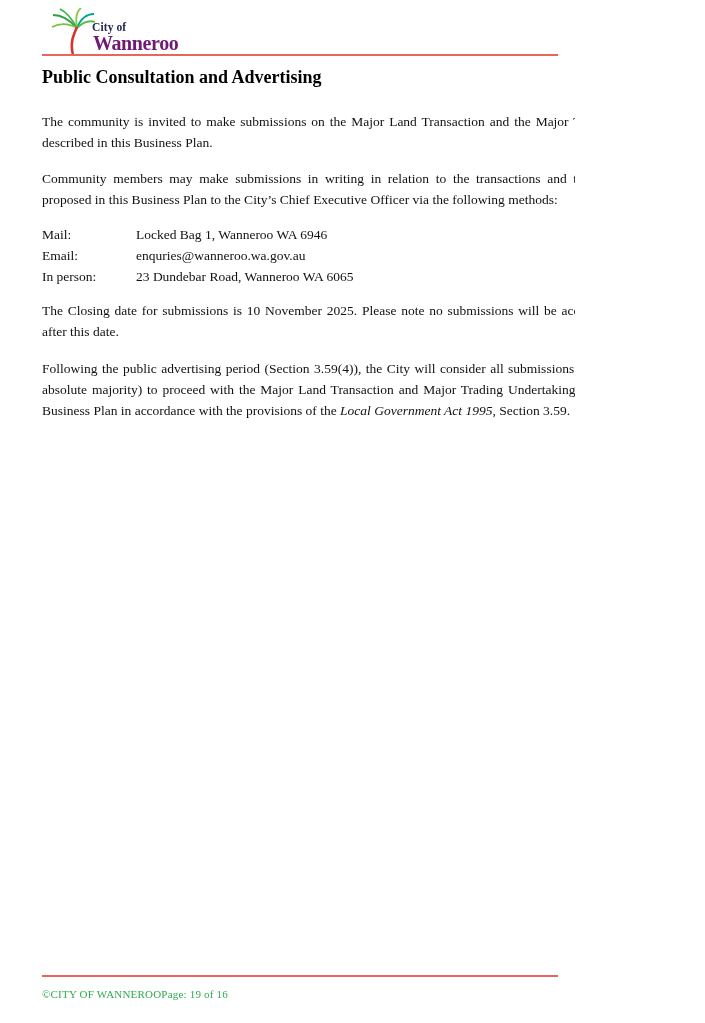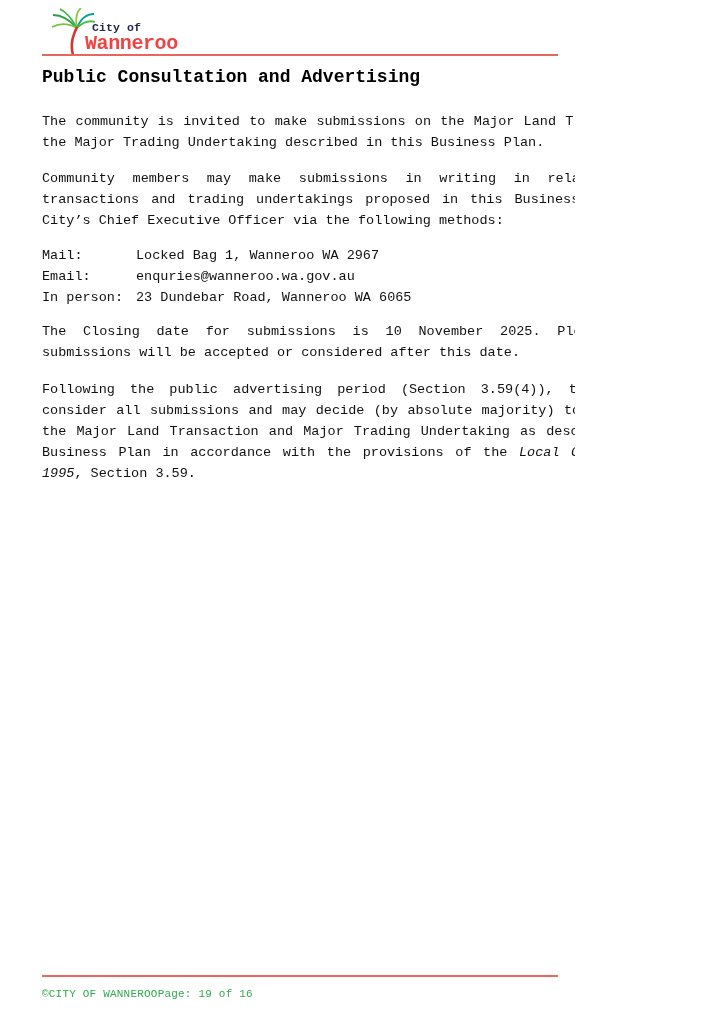--- a/index.html
+++ b/index.html
@@ -1,29 +1,29 @@
 <!DOCTYPE html>
 <html><head>
 <meta charset="utf-8">
 <style>
   html,body { margin:0; padding:0; background:#fff; }
   .page {
     position:relative; width:575px; height:1023px; background:#ffffff;
-    font-family:Liberation Mono, monospace; color:#111; overflow:hidden;
+    font-family:Liberation Serif, serif; color:#111; overflow:hidden;
   }
 
   
   .logo-icon { position:absolute; left:51px; top:8px; width:44px; height:48px; }
   .logo-cityof {
     position:absolute; left:92px; top:21px; font-size:11.5px; font-weight:600;
     color:#232850; letter-spacing:0.1px;
   }
   .logo-wanneroo {
-    position:absolute; left:85px; top:32px; font-size:20px; font-weight:800;
-    color:#ef4444; letter-spacing:-0.4px;
+    position:absolute; left:93px; top:32px; font-size:20px; font-weight:800;
+    color:#701a75; letter-spacing:-0.4px;
   }
   .header-rule {
     position:absolute; left:42px; right:17px; top:54px; height:2px;
   }
 
   
   .content { position:absolute; left:42px; top:0; width:646px; }
   .title {
     margin:66px 0 0; font-size:18px; line-height:23px; font-weight:bold;
     text-align:left; color:#000;
@@ -69,21 +69,21 @@
   <div class="content">
     <h1 class="title">Public Consultation and Advertising</h1>
 
     <p class="para p-intro">The community is invited to make submissions on the Major Land Transaction and the Major Trading Undertaking described in this Business Plan.</p>
 
     <p class="para p-methods">Community members may make submissions in writing in relation to the transactions and trading undertakings proposed in this Business Plan to the City’s Chief Executive Officer via the following methods:</p>
 
     <div class="contact">
       <div class="contact-row">
         <span class="contact-label">Mail:</span>
-        <span class="contact-value">Locked Bag 1, Wanneroo WA 2967</span>
+        <span class="contact-value">Locked Bag 1, Wanneroo WA 6946</span>
       </div>
       <div class="contact-row">
         <span class="contact-label">Email:</span>
         <span class="contact-value">enquries@wanneroo.wa.gov.au</span>
       </div>
       <div class="contact-row">
         <span class="contact-label">In person:</span>
         <span class="contact-value">23 Dundebar Road, Wanneroo WA 6065</span>
       </div>
     </div>

